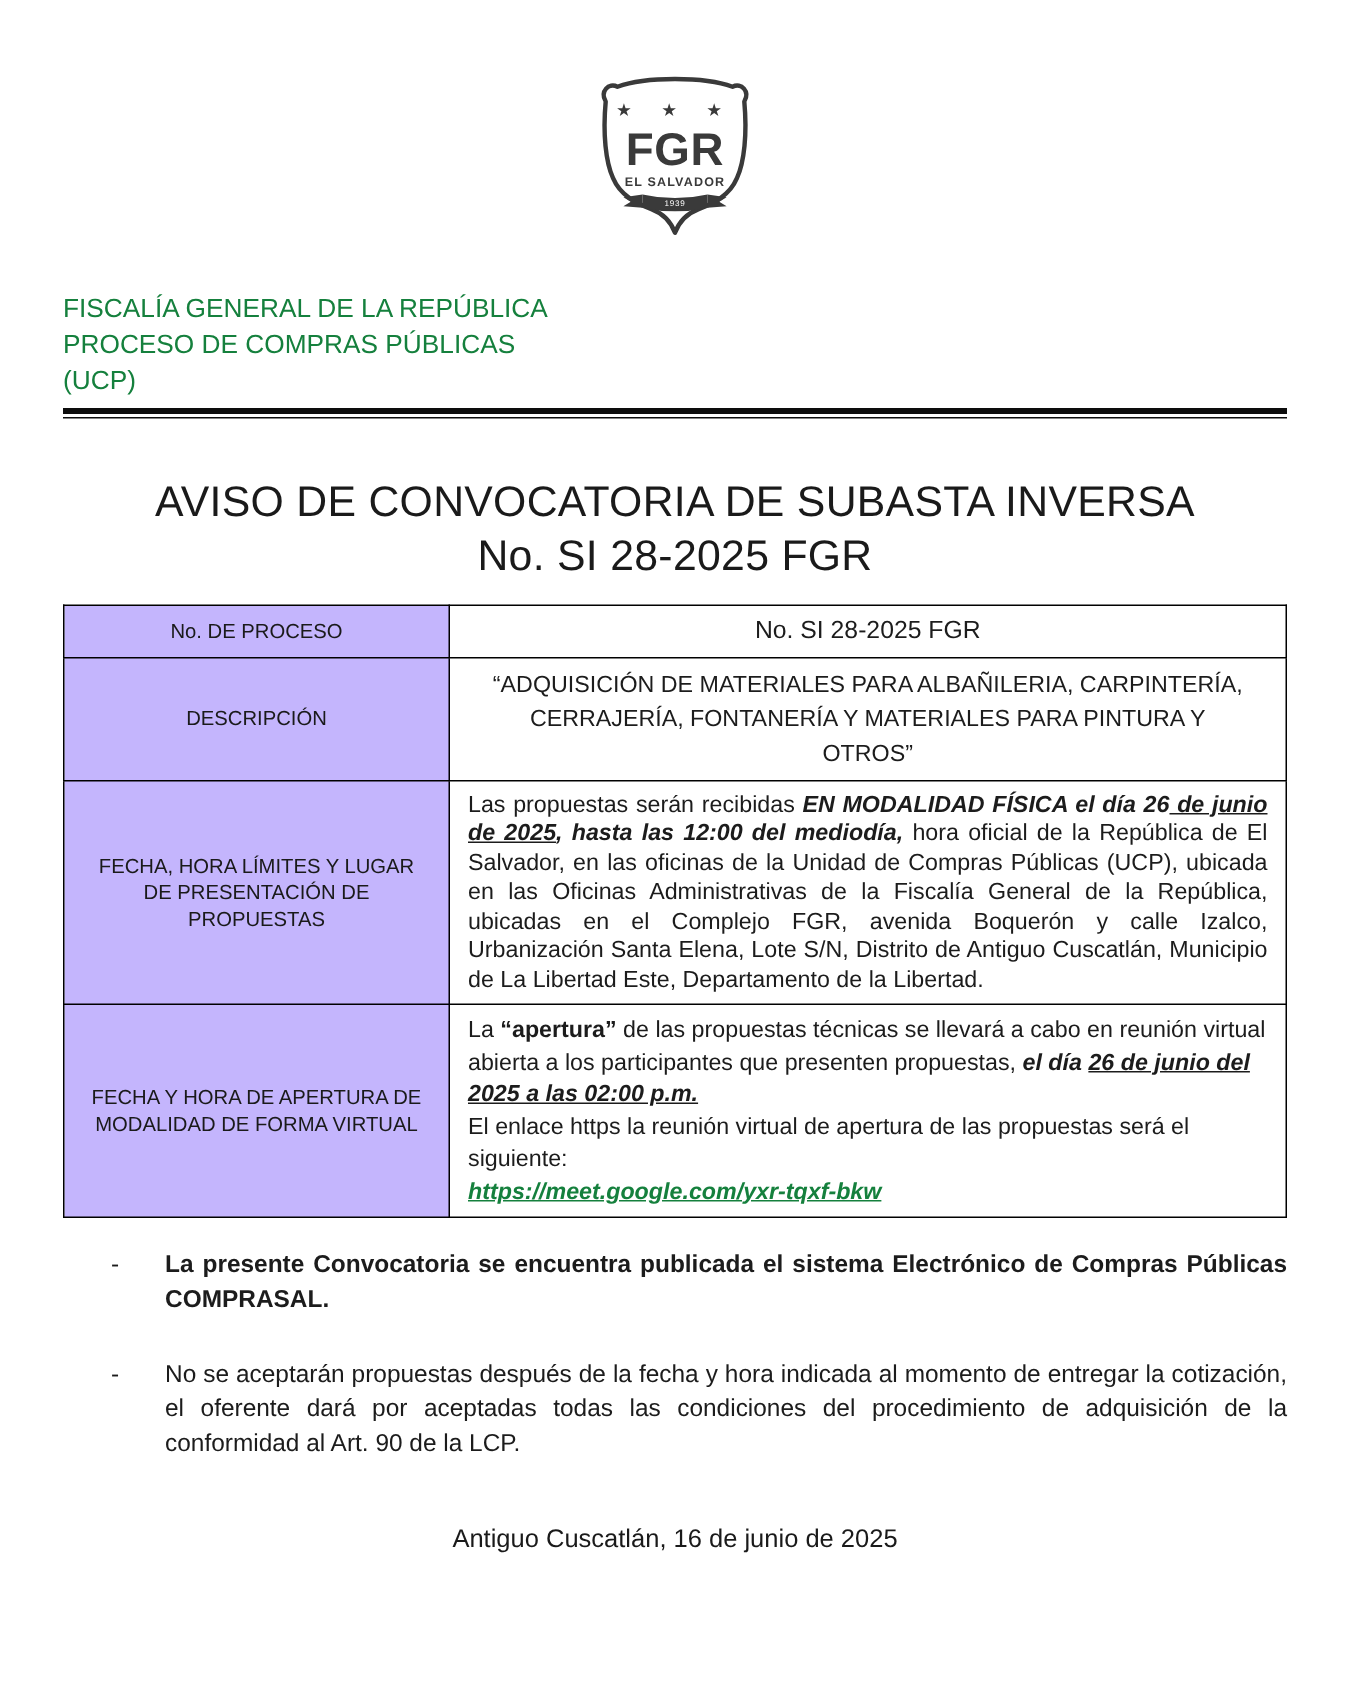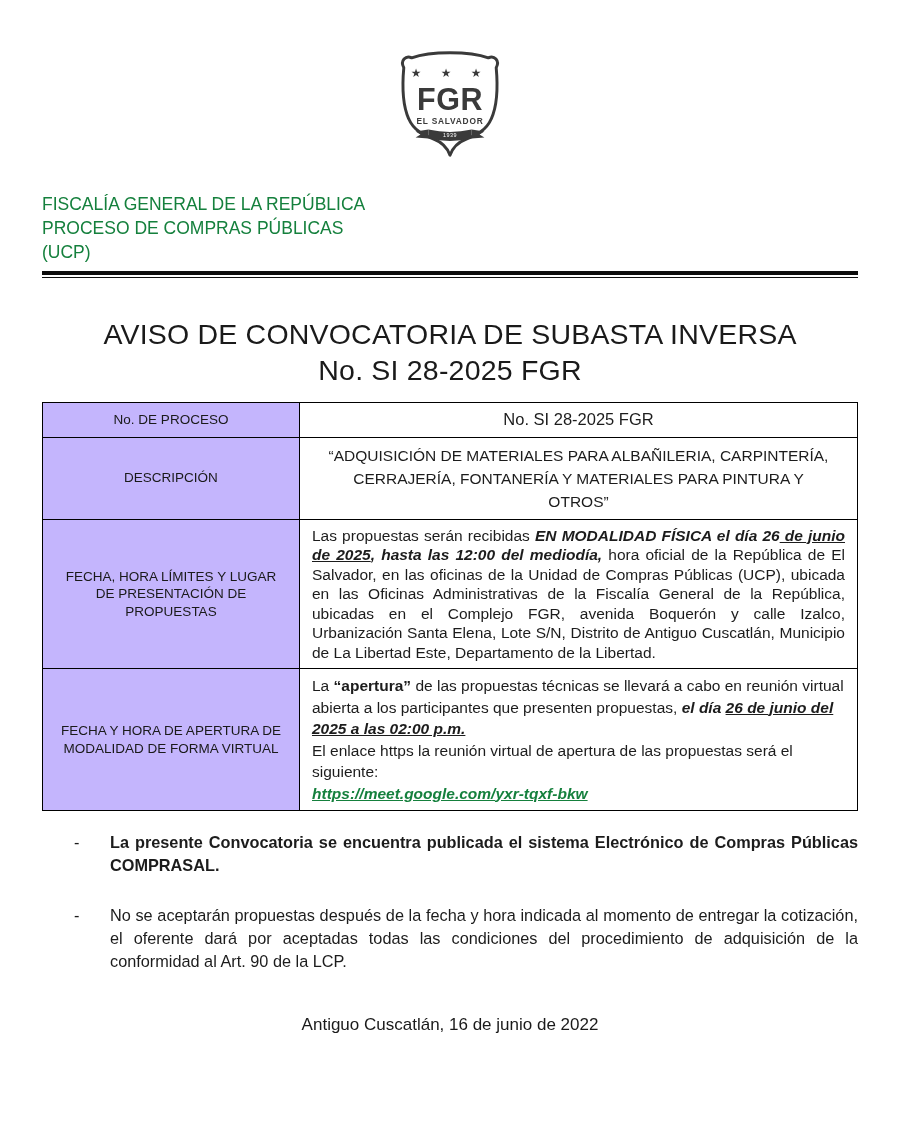--- a/index.html
+++ b/index.html
@@ -224,15 +224,15 @@
     <div class="note bold-note">
       <span class="dash">-</span>
       <span class="txt">La presente Convocatoria se encuentra publicada el sistema Electrónico de Compras Públicas COMPRASAL.</span>
     </div>
     <div class="note">
       <span class="dash">-</span>
       <span class="txt">No se aceptarán propuestas después de la fecha y hora indicada al momento de entregar la cotización, el oferente dará por aceptadas todas las condiciones del procedimiento de adquisición de la conformidad al Art. 90 de la LCP.</span>
     </div>
   </div>
 
-  <div class="footer-date">Antiguo Cuscatlán, 16 de junio de 2022</div>
+  <div class="footer-date">Antiguo Cuscatlán, 16 de junio de 2025</div>
 
 </div>
 
 </body></html>

